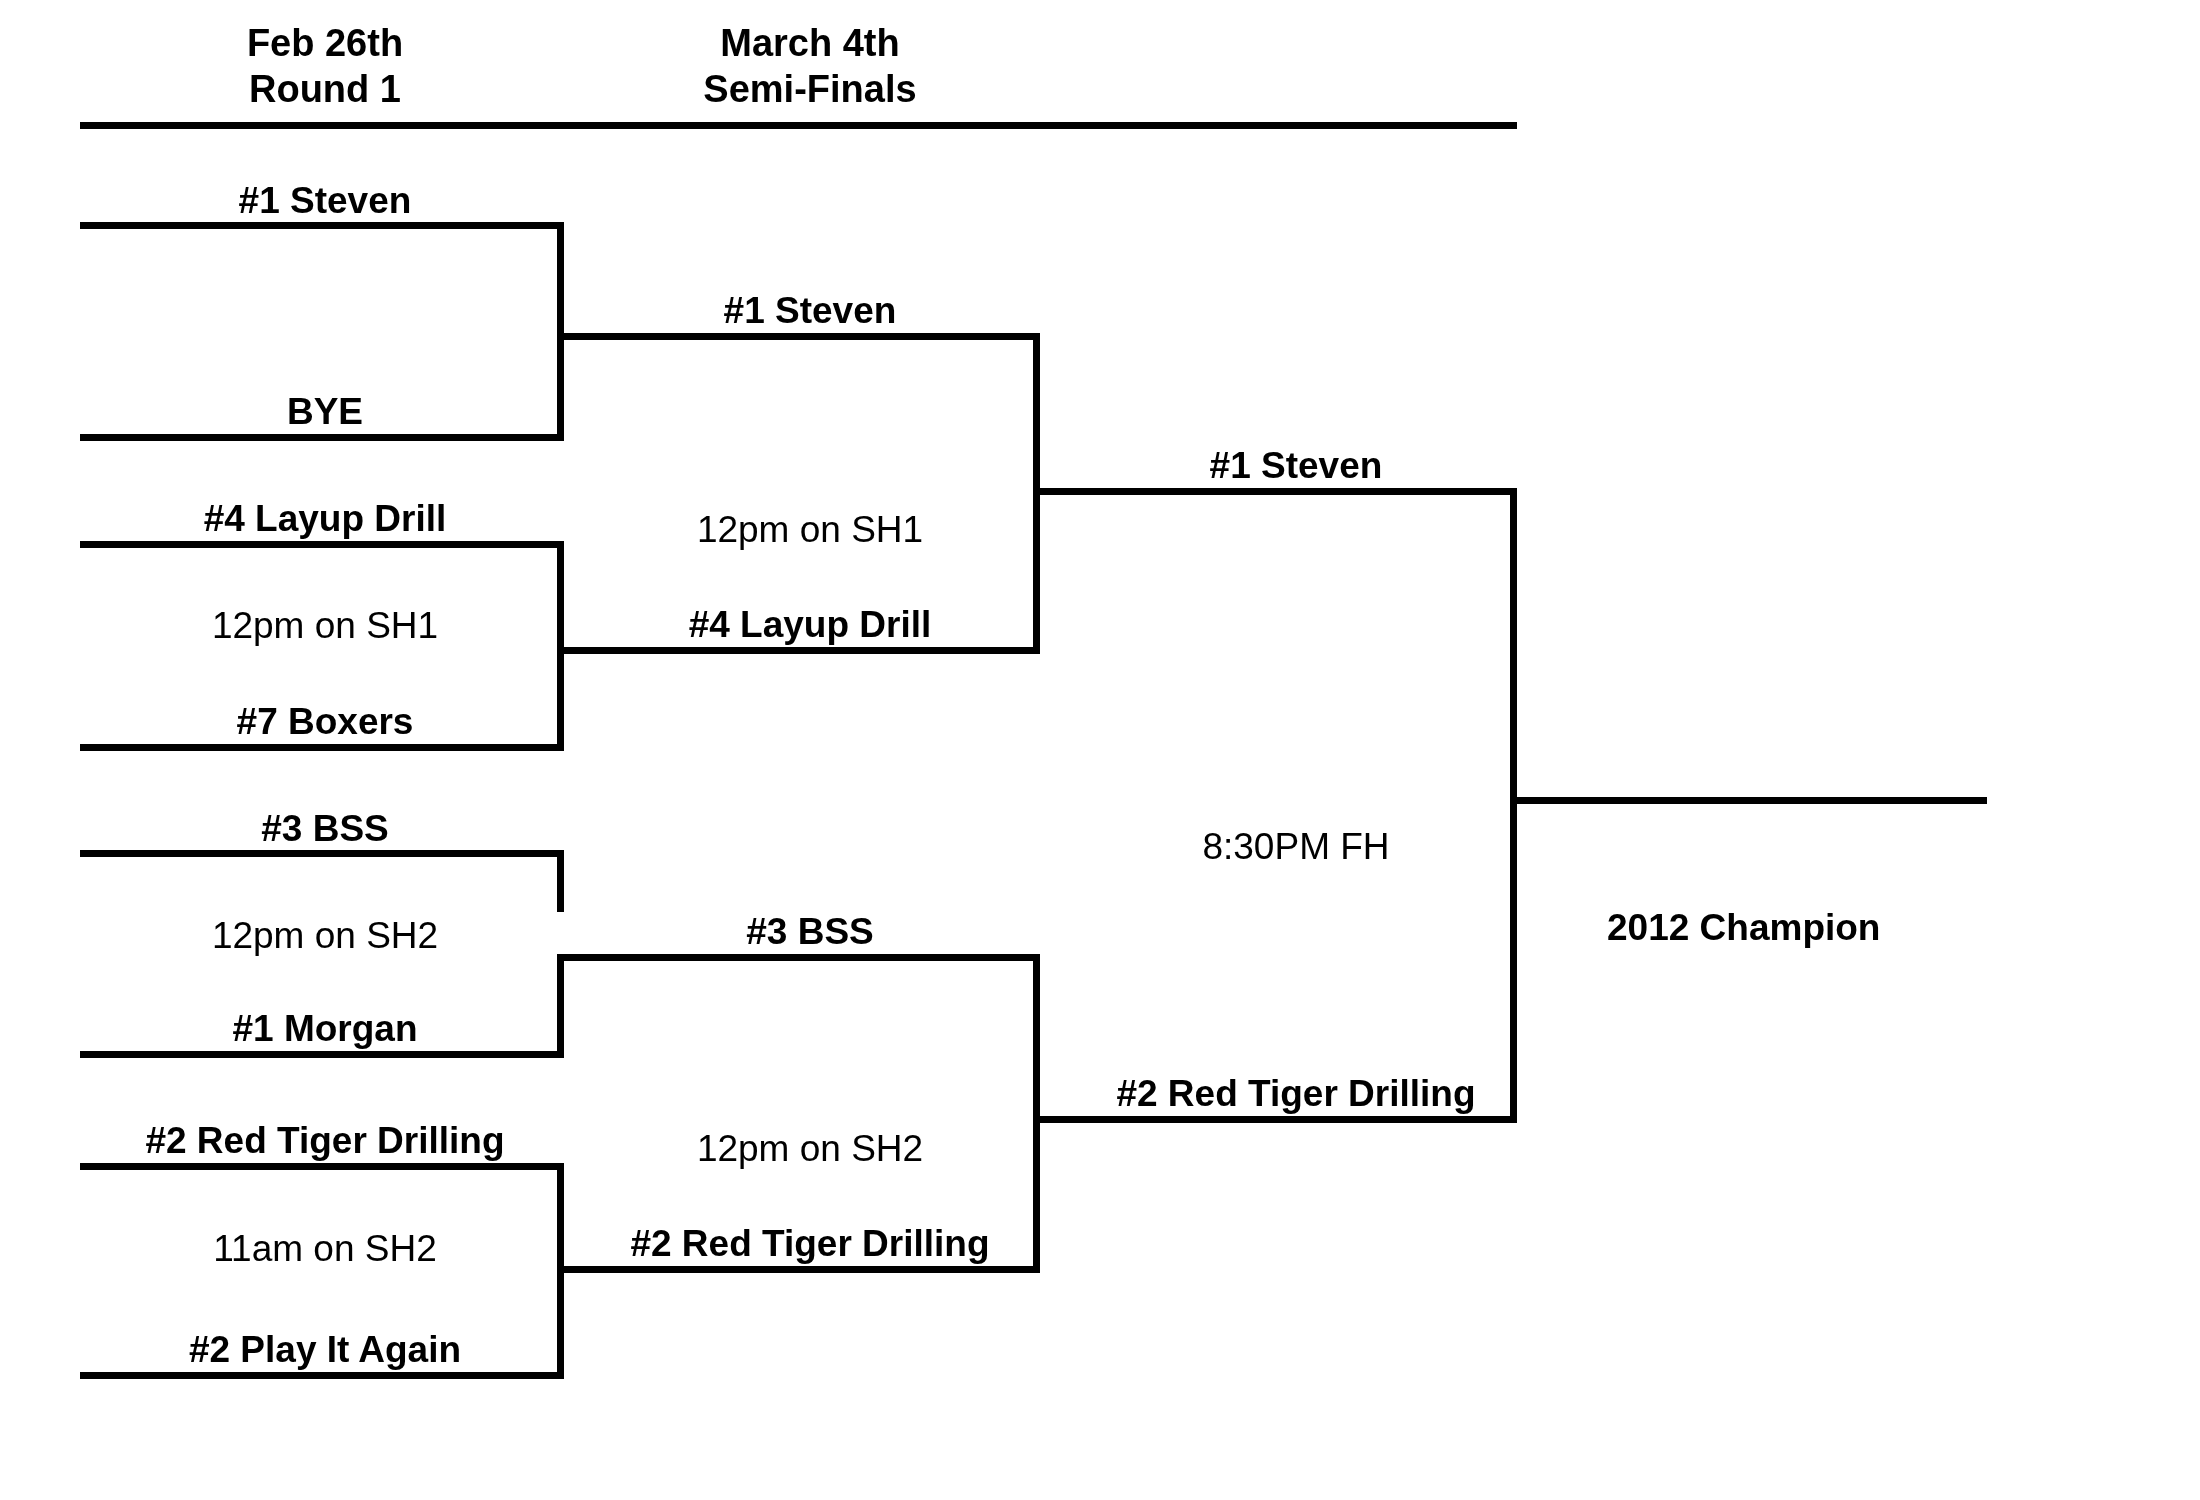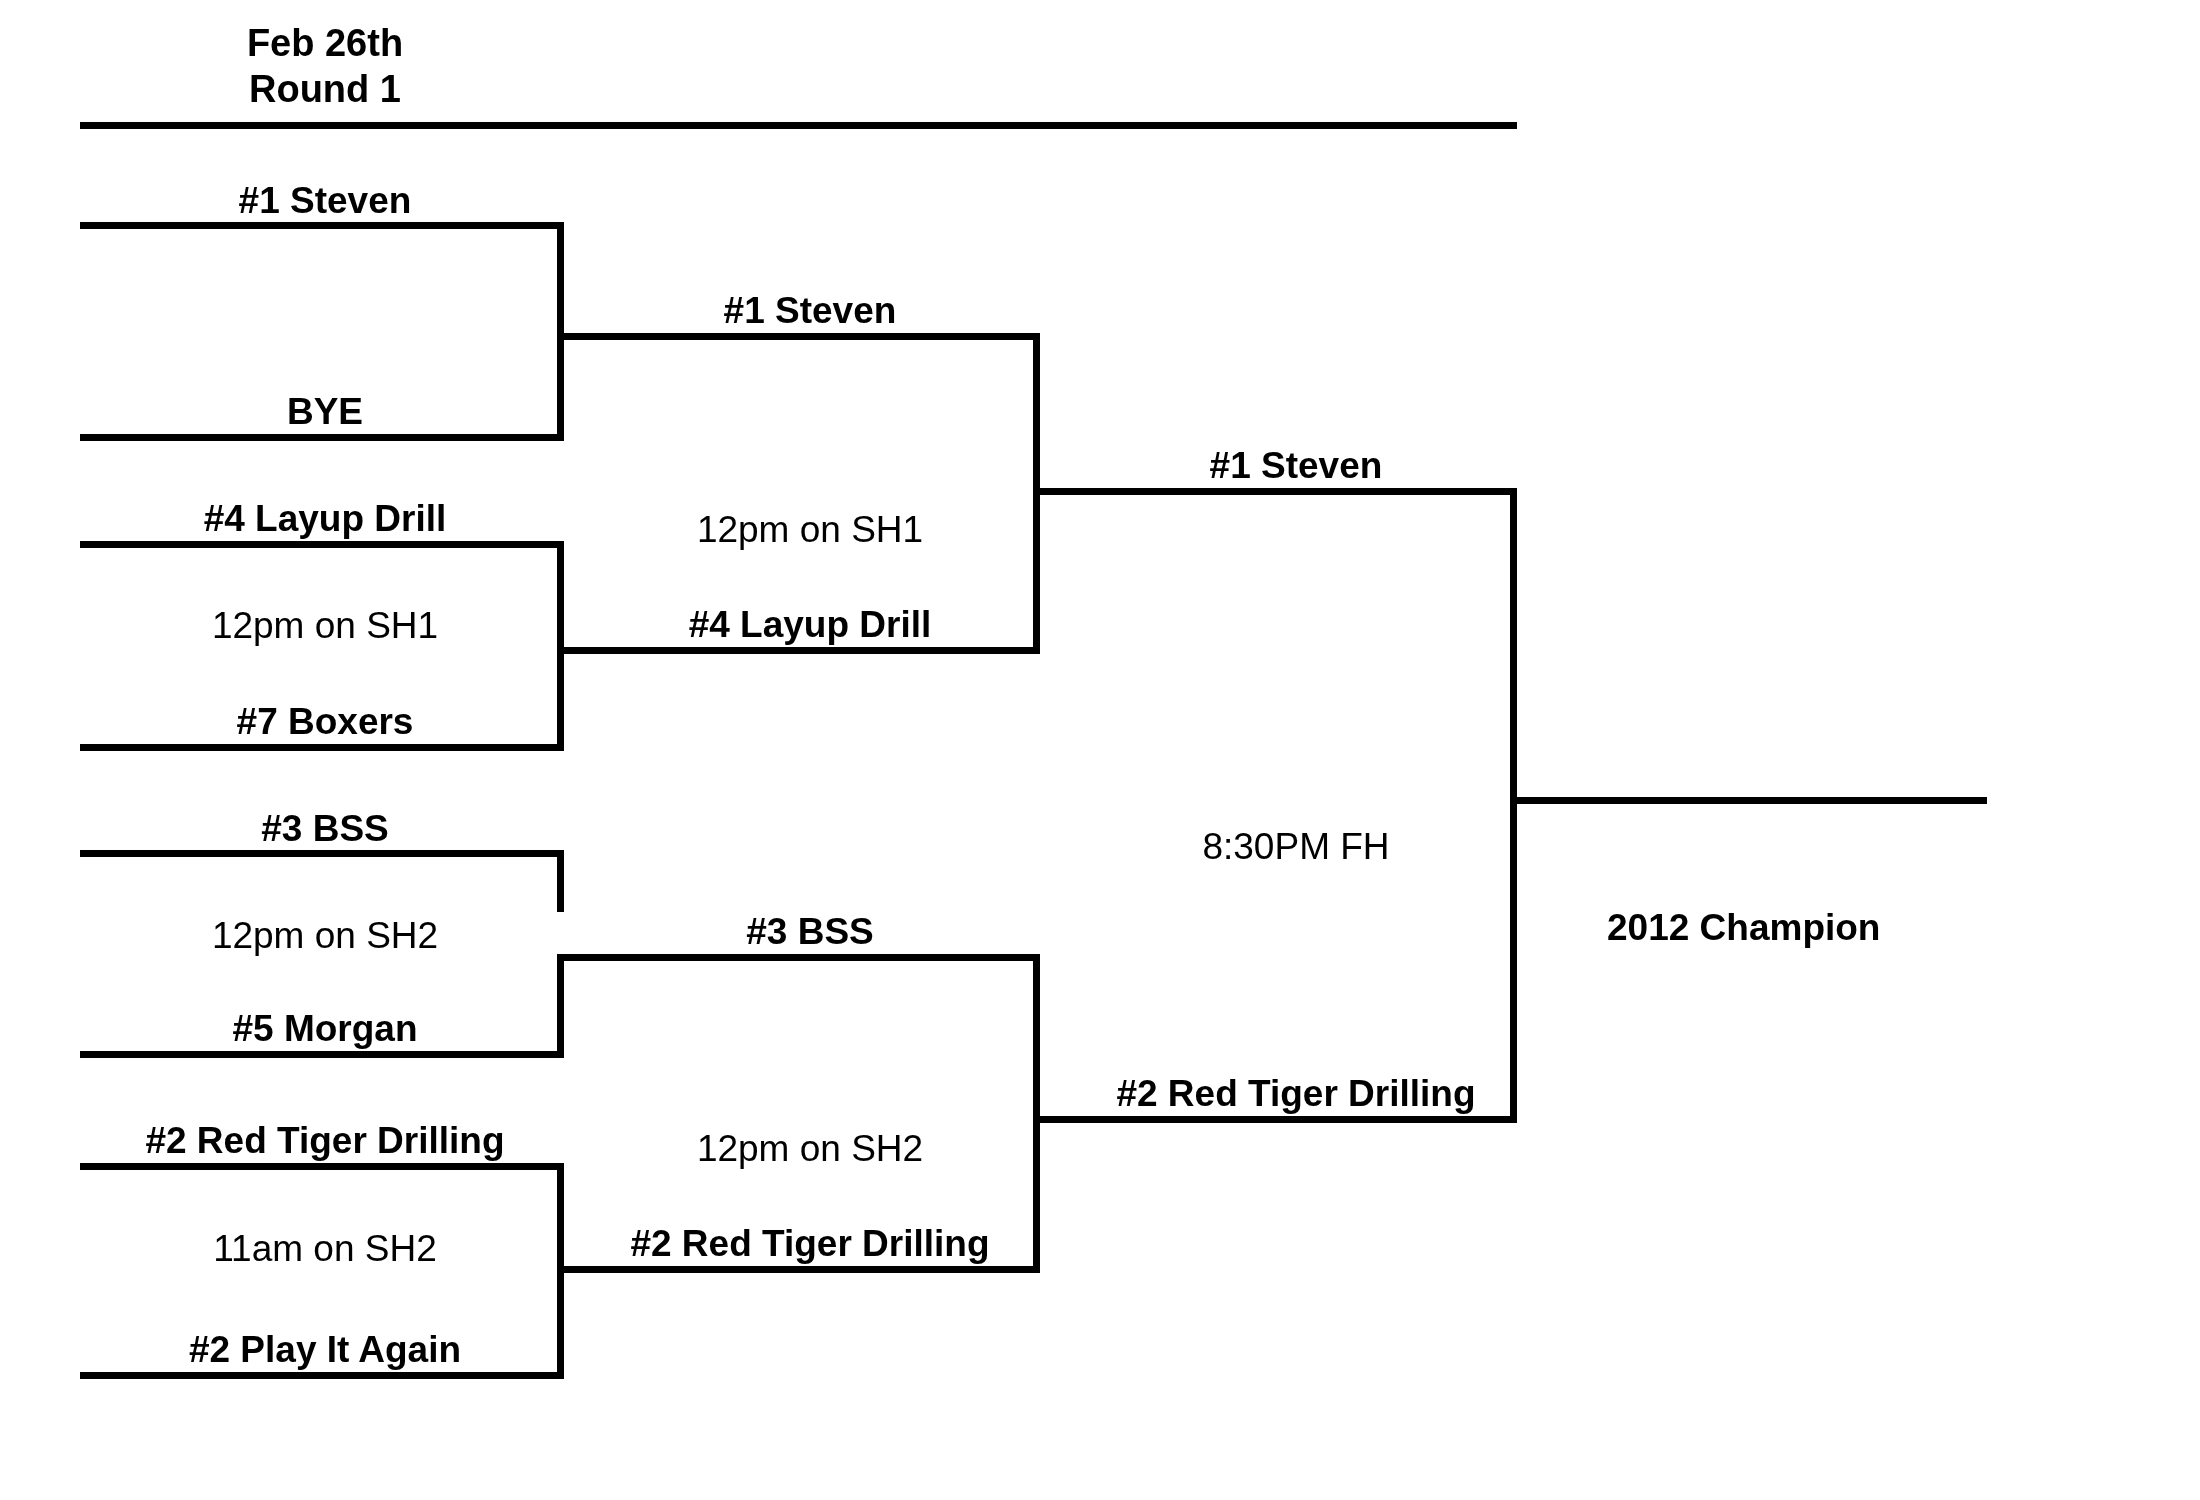--- a/index.html
+++ b/index.html
@@ -41,20 +41,24 @@
 </head>
 <body>
 
 <div id="bracket">
 
   <div class="col-head" style="left:325px;top:20px;">
     <span class="l1">Feb 26th</span>
     <span class="l2">Round 1</span>
   </div>
 
+  <div class="col-head" style="left:810px;top:20px;">
+    <span class="l1">March 4th</span>
+    <span class="l2">Semi-Finals</span>
+  </div>
 
 
   <div class="hline" style="left:80px;top:122px;width:1437px;"></div>
 
   <div class="lbl center" style="left:325px;top:182px;">#1 Steven</div>
   <div class="hline" style="left:80px;top:222px;width:484px;"></div>
 
   <div class="lbl reg center" style="left:325px;top:295px;"></div>
 
   <div class="lbl center" style="left:325px;top:393px;">BYE</div>
@@ -70,21 +74,21 @@
   <div class="lbl center" style="left:325px;top:703px;">#7 Boxers</div>
   <div class="hline" style="left:80px;top:744px;width:484px;"></div>
 
   <div class="vline" style="left:557px;top:541px;height:210px;"></div>
 
   <div class="lbl center" style="left:325px;top:810px;">#3 BSS</div>
   <div class="hline" style="left:80px;top:850px;width:484px;"></div>
 
   <div class="lbl reg center" style="left:325px;top:911px;">12pm on SH2</div>
 
-  <div class="lbl center" style="left:325px;top:1010px;">#5 Morgan</div>
+  <div class="lbl center" style="left:325px;top:1010px;">#1 Morgan</div>
   <div class="hline" style="left:80px;top:1051px;width:484px;"></div>
 
   <div class="vline" style="left:557px;top:850px;height:62px;"></div>
   <div class="vline" style="left:557px;top:955px;height:103px;"></div>
 
   <div class="lbl center" style="left:325px;top:1122px;">#2 Red Tiger Drilling</div>
   <div class="hline" style="left:80px;top:1163px;width:484px;"></div>
 
   <div class="lbl reg center" style="left:325px;top:1224px;">11am on SH2</div>
 

